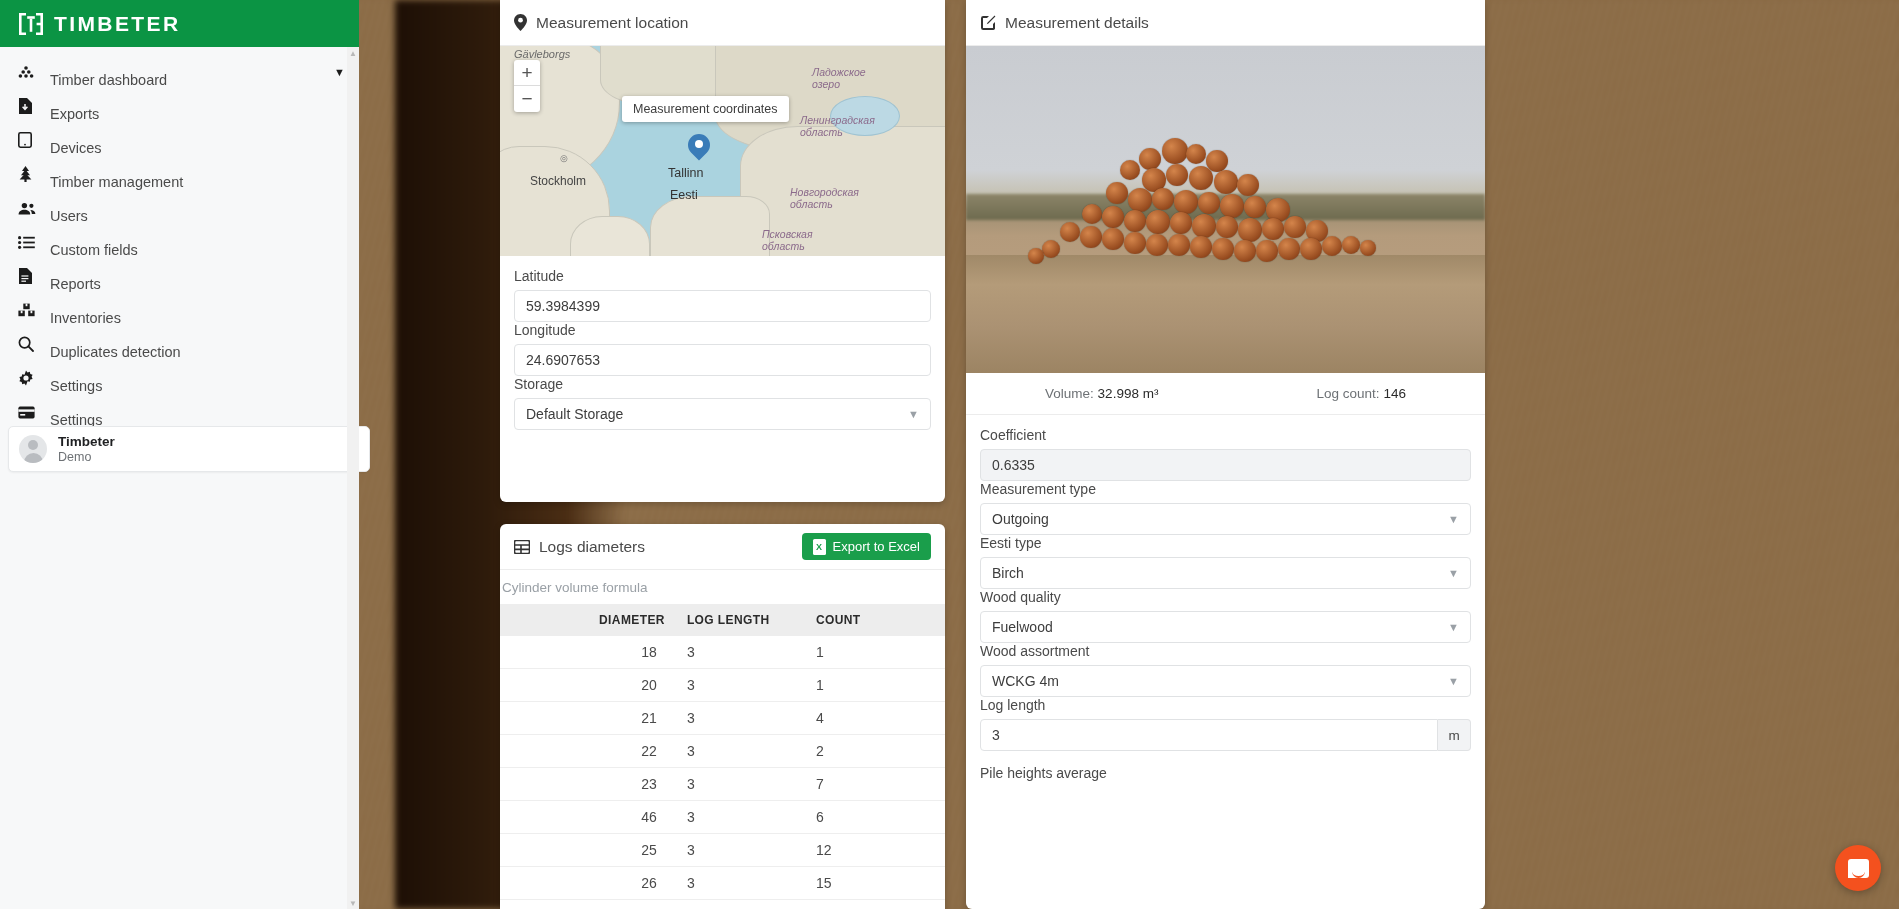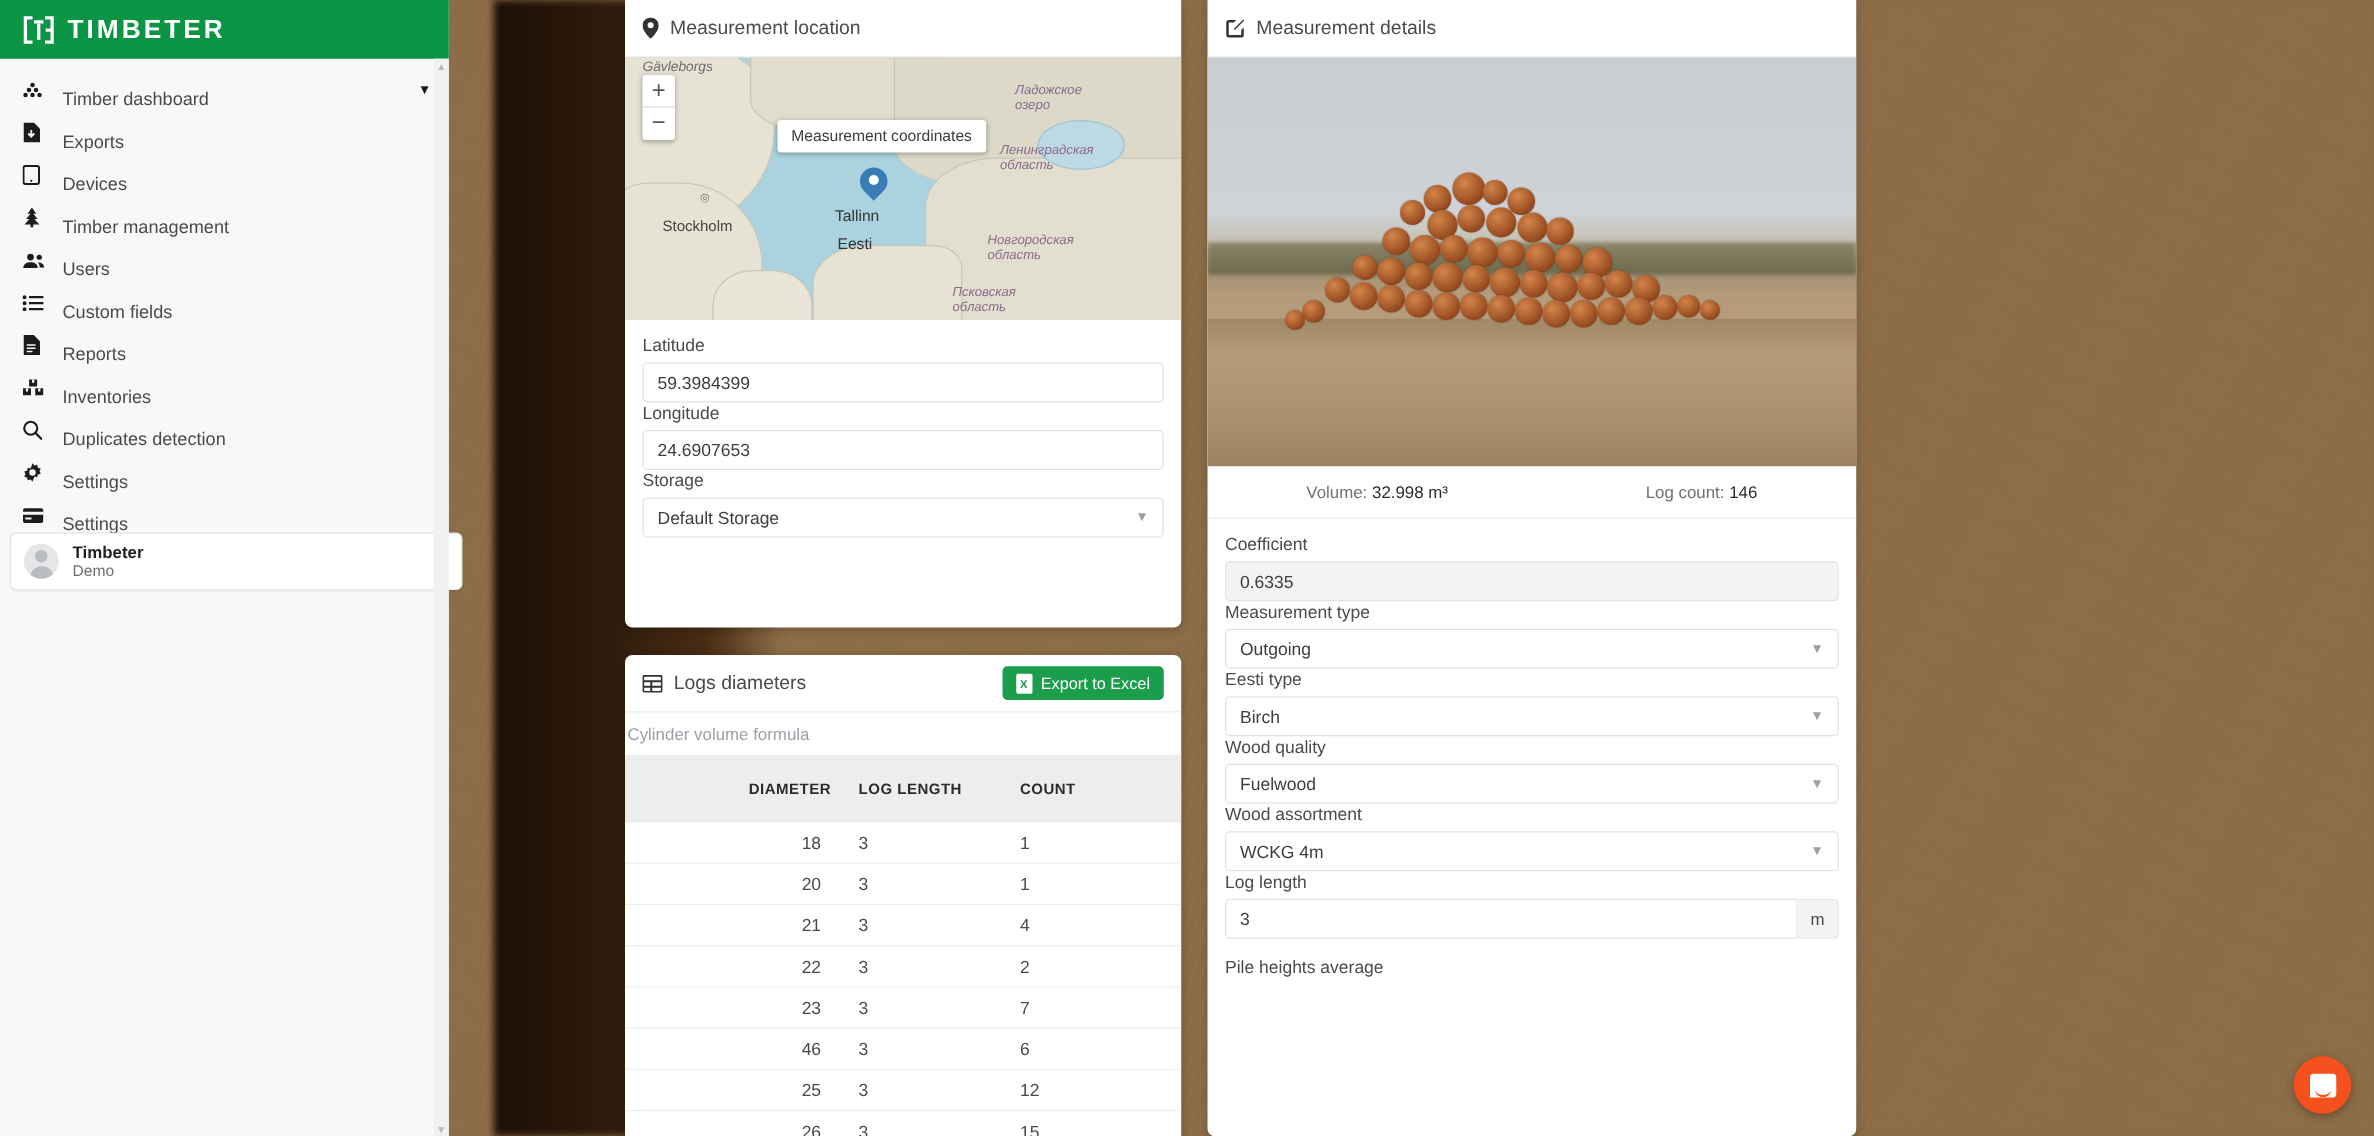--- a/index.html
+++ b/index.html
@@ -186,21 +186,21 @@
   }
   #btn-export .xl-ico {
     width:13px; height:16px; background:#fff; border-radius:1.5px;
     color:#1a9e4b; font-size:9px; font-weight:700;
     display:flex; align-items:center; justify-content:center;
   }
   #formula-note { padding: 10px 14px 9px 2px; font-size:13.5px; color:#9aa0a6; }
   table { width:100%; border-collapse: collapse; }
   thead th {
     background:#ededed; font-size:12px; font-weight:700; color:#2b2b2b;
-    letter-spacing:0.4px; padding:20px 0;margin-top:40px;
+    letter-spacing:0.4px; padding:9px 0;margin-top:40px;
   }
   thead th:nth-child(1){ width:42%; text-align:right; padding-right:22px; }
   thead th:nth-child(2){ width:29%; text-align:left; }
   thead th:nth-child(3){ width:29%; text-align:left; }
   tbody td {
     font-size:14px; color:#4a4a4a; padding:8px 0;
     border-bottom:1px solid #eeeeee;
     margin-top:12px;
   }
   tbody td:nth-child(1){ text-align:right; padding-right:30px; }

